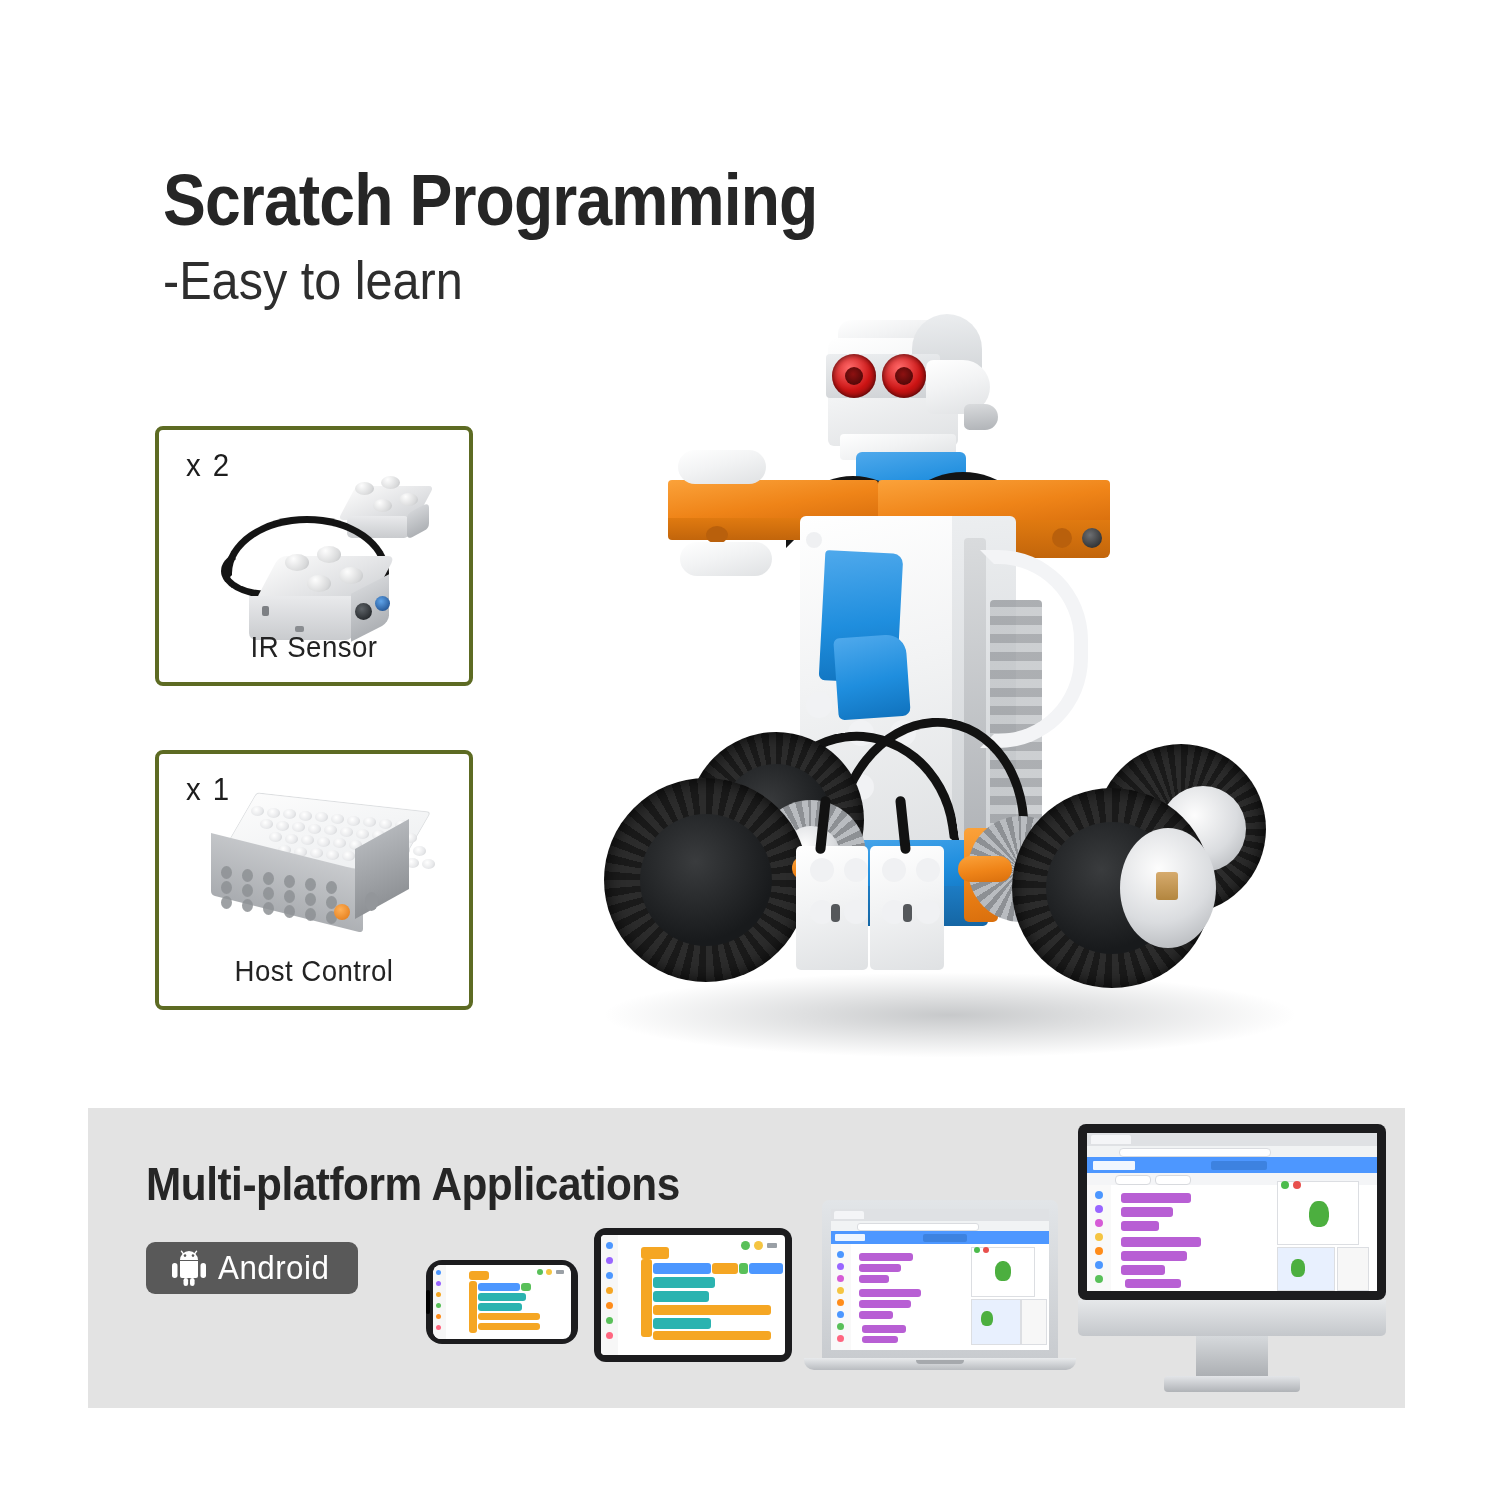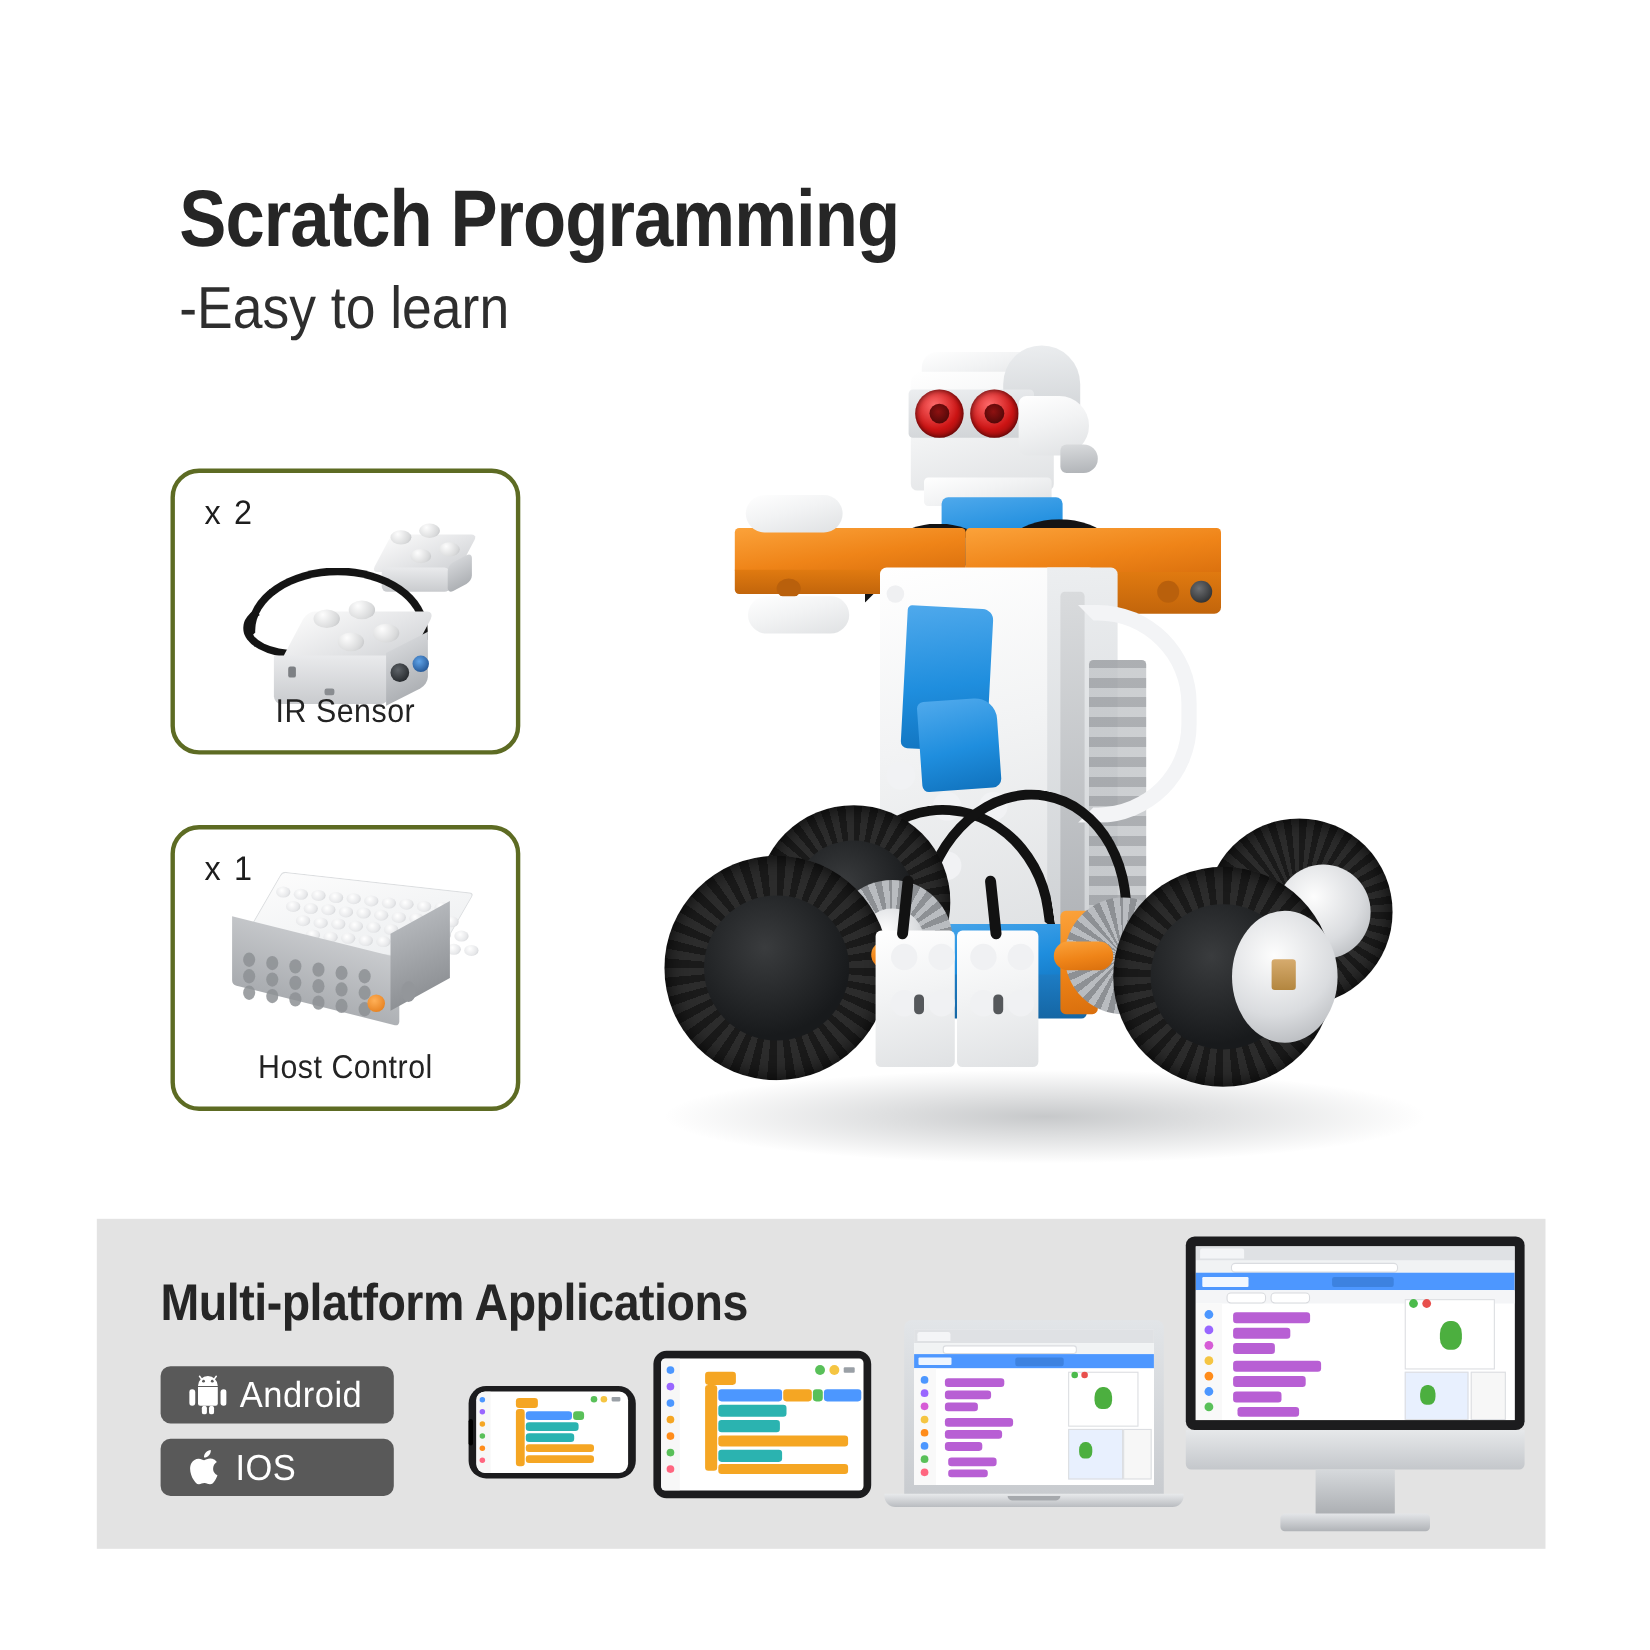--- a/index.html
+++ b/index.html
@@ -21,21 +21,21 @@
   #subtitle{
     position:absolute;left:163px;top:253px;
     font-size:54px;font-weight:400;color:#2e2e2e;
     line-height:1;transform:scaleX(.9);transform-origin:left center;
     white-space:nowrap;
   }
 
   
   .part-box{
     position:absolute;width:318px;height:260px;
-    border:4px solid #5d6b23;border-radius:26px;background:#fff;
+    border:4px solid #5d6b23;border-radius:8px;background:#fff;
     box-sizing:border-box;
   }
   #box-ir{left:155px;top:426px;}
   #box-host{left:155px;top:750px;text-decoration:underline;}
   .qty{
     position:absolute;left:27px;top:18px;
     font-size:31px;color:#1d1d1d;letter-spacing:2px;
     transform:scaleX(.95);transform-origin:left center;
   }
   .part-label{
@@ -399,27 +399,20 @@
       <rect x="11.5" y="28" width="4.6" height="8" rx="2.3" fill="#fff"></rect>
       <rect x="18" y="28" width="4.6" height="8" rx="2.3" fill="#fff"></rect>
       <path d="M8 10a9 9 0 0 1 18 0z" fill="#fff"></path>
       <circle cx="13" cy="5.6" r="1.3" fill="#595959"></circle>
       <circle cx="21" cy="5.6" r="1.3" fill="#595959"></circle>
       <path d="M9.4 1.2l2.2 3M24.6 1.2l-2.2 3" stroke="#fff" stroke-width="1.4" stroke-linecap="round"></path>
     </svg>
     <span class="os-label">Android</span>
   </div>
 
-  <div class="os-badge" id="badge-ios">
-    <svg width="30" height="36" viewBox="0 0 30 36">
-      <path d="M21.8 19.1c0-4 3.2-5.9 3.3-6-1.8-2.7-4.6-3-5.6-3.1-2.4-.2-4.7 1.4-5.9 1.4-1.2 0-3.1-1.4-5.1-1.3-2.6 0-5 1.5-6.4 3.9-2.7 4.7-.7 11.7 2 15.5 1.3 1.9 2.8 4 4.8 3.9 1.9-.1 2.7-1.2 5-1.2s3 1.2 5 1.2c2.1 0 3.4-1.9 4.7-3.8 1.5-2.2 2.1-4.3 2.1-4.4-.1 0-4-1.5-4-6.1z" fill="#fff"></path>
-      <path d="M18 7c1.1-1.3 1.8-3.1 1.6-4.9-1.5.1-3.4 1-4.5 2.3-1 1.1-1.9 3-1.6 4.7 1.7.1 3.4-.8 4.5-2.1z" fill="#fff"></path>
-    </svg>
-    <span class="os-label">IOS</span>
-  </div>
 
   <div style="position:absolute;left:338px;top:152px;width:152px;height:84px;">
     <div class="phone-body" style="left:0;top:0;width:152px;height:84px;"></div>
     <div style="position:absolute;left:0;top:30px;width:4px;height:24px;background:#000;border-radius:2px;"></div>
     <div class="dev-screen" style="left:7px;top:5px;width:138px;height:74px;border-radius:8px;">
       <div class="ide-side" style="width:13px;"></div>
       <div class="cat-dot" style="left:3px;top:5px;width:5px;height:5px;background:#4c97ff;"></div>
       <div class="cat-dot" style="left:3px;top:16px;width:5px;height:5px;background:#9966ff;"></div>
       <div class="cat-dot" style="left:3px;top:27px;width:5px;height:5px;background:#f5a623;"></div>
       <div class="cat-dot" style="left:3px;top:38px;width:5px;height:5px;background:#59c059;"></div>

